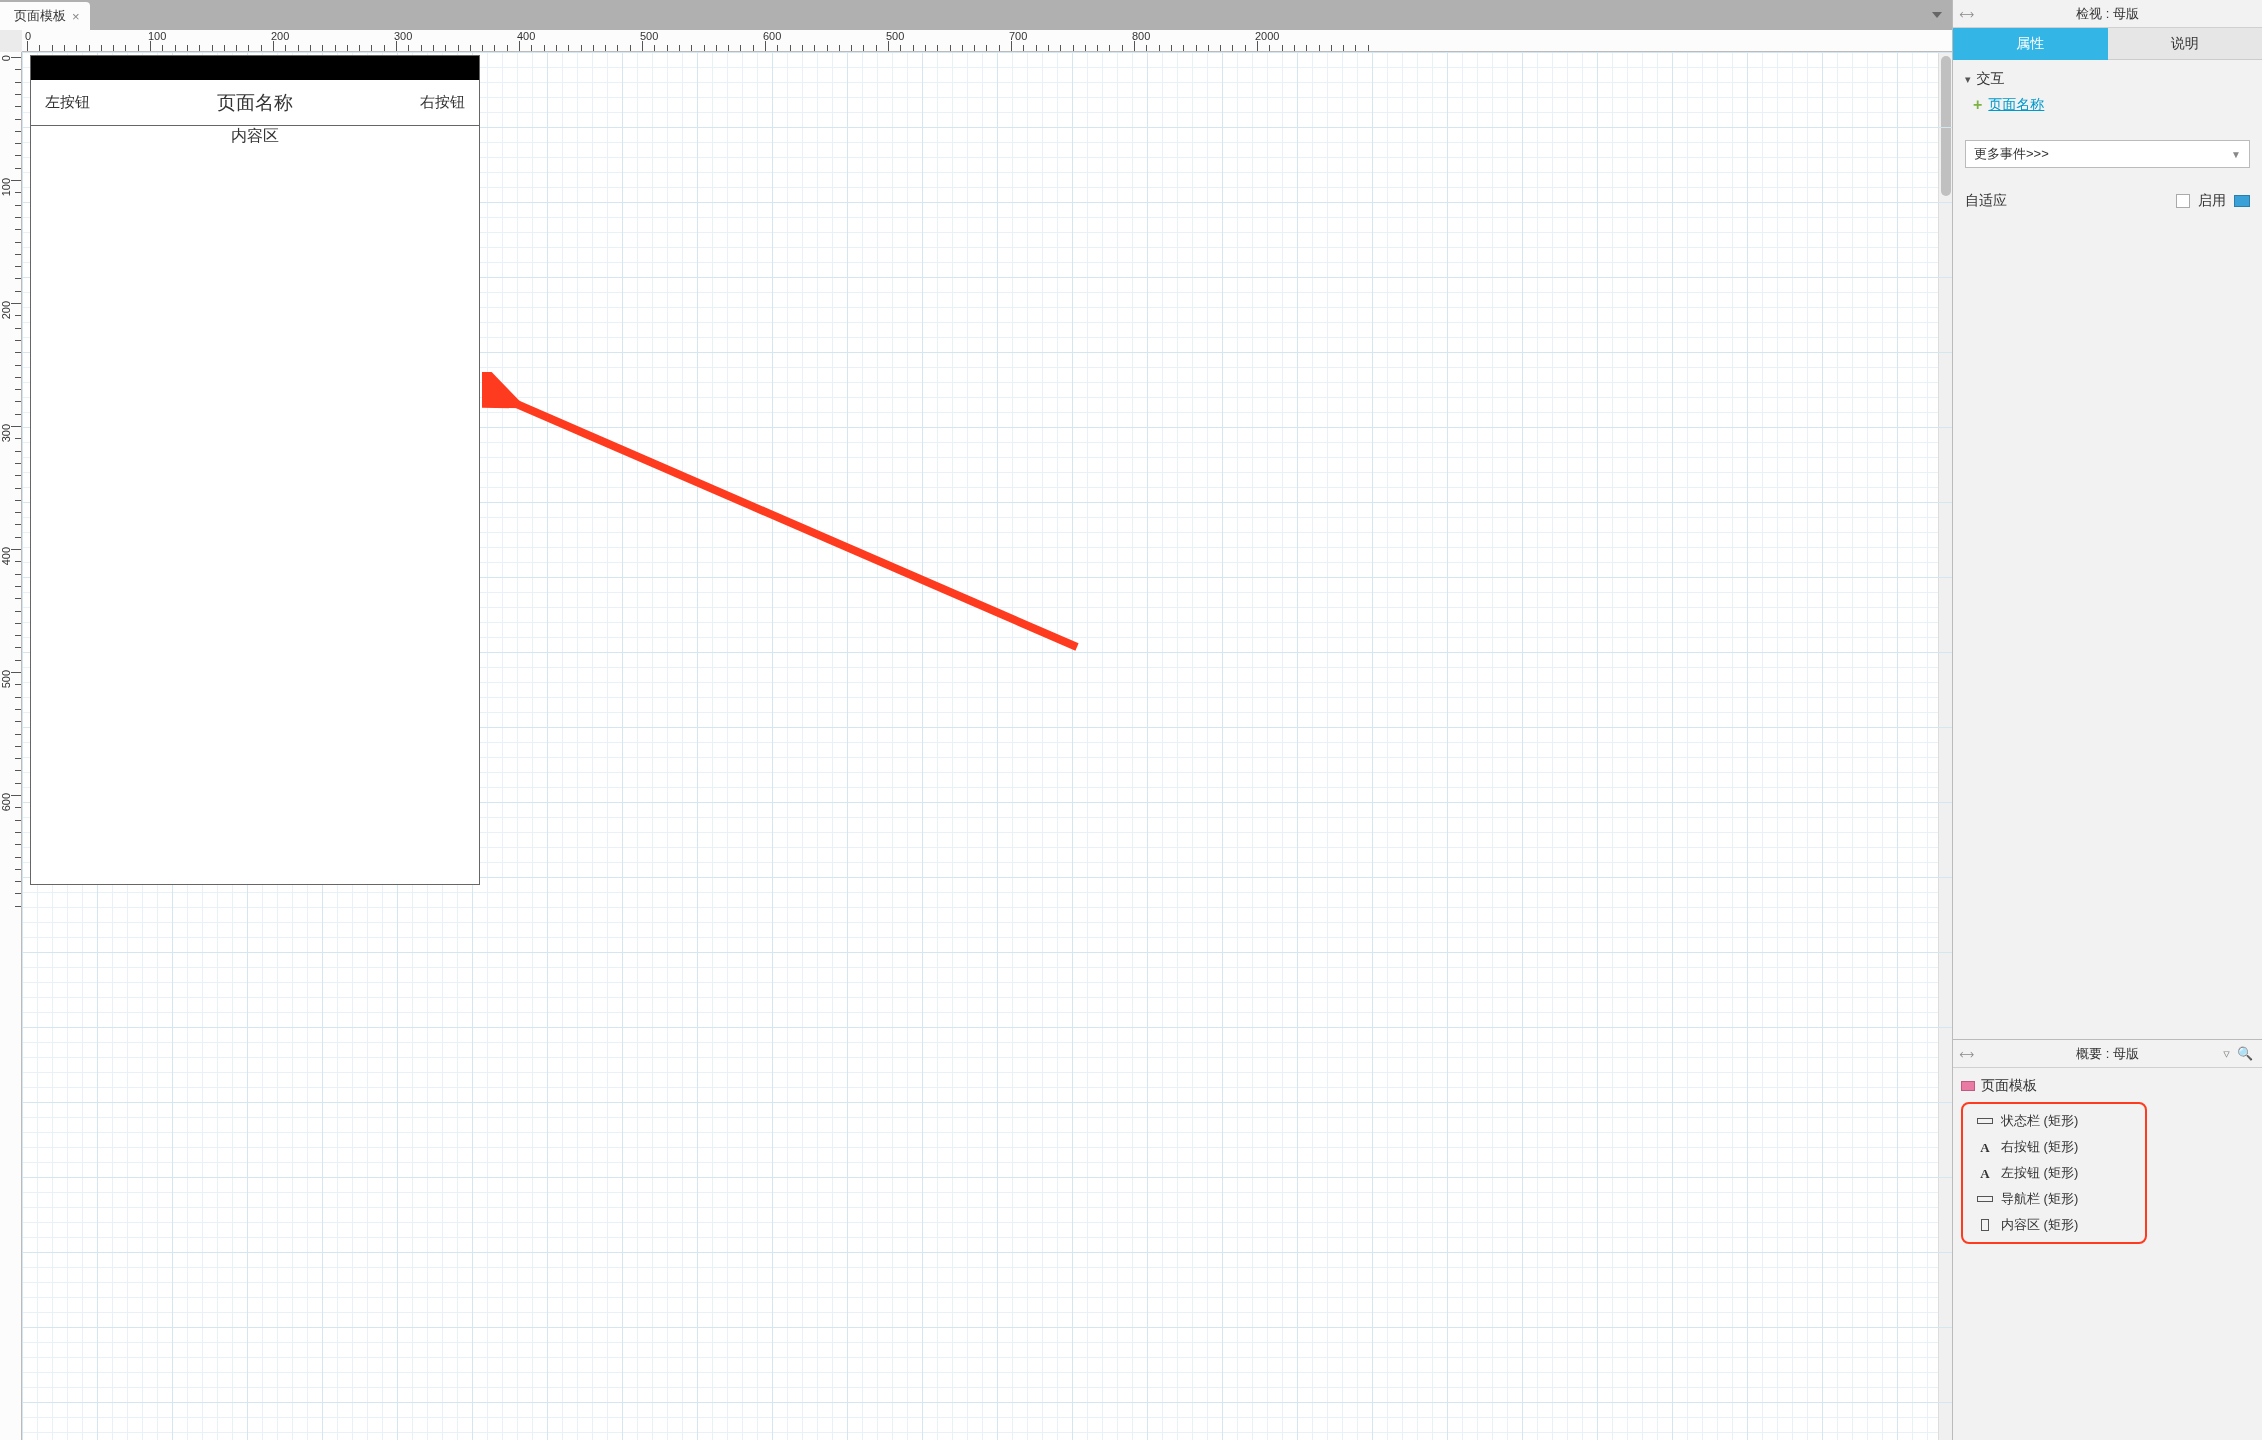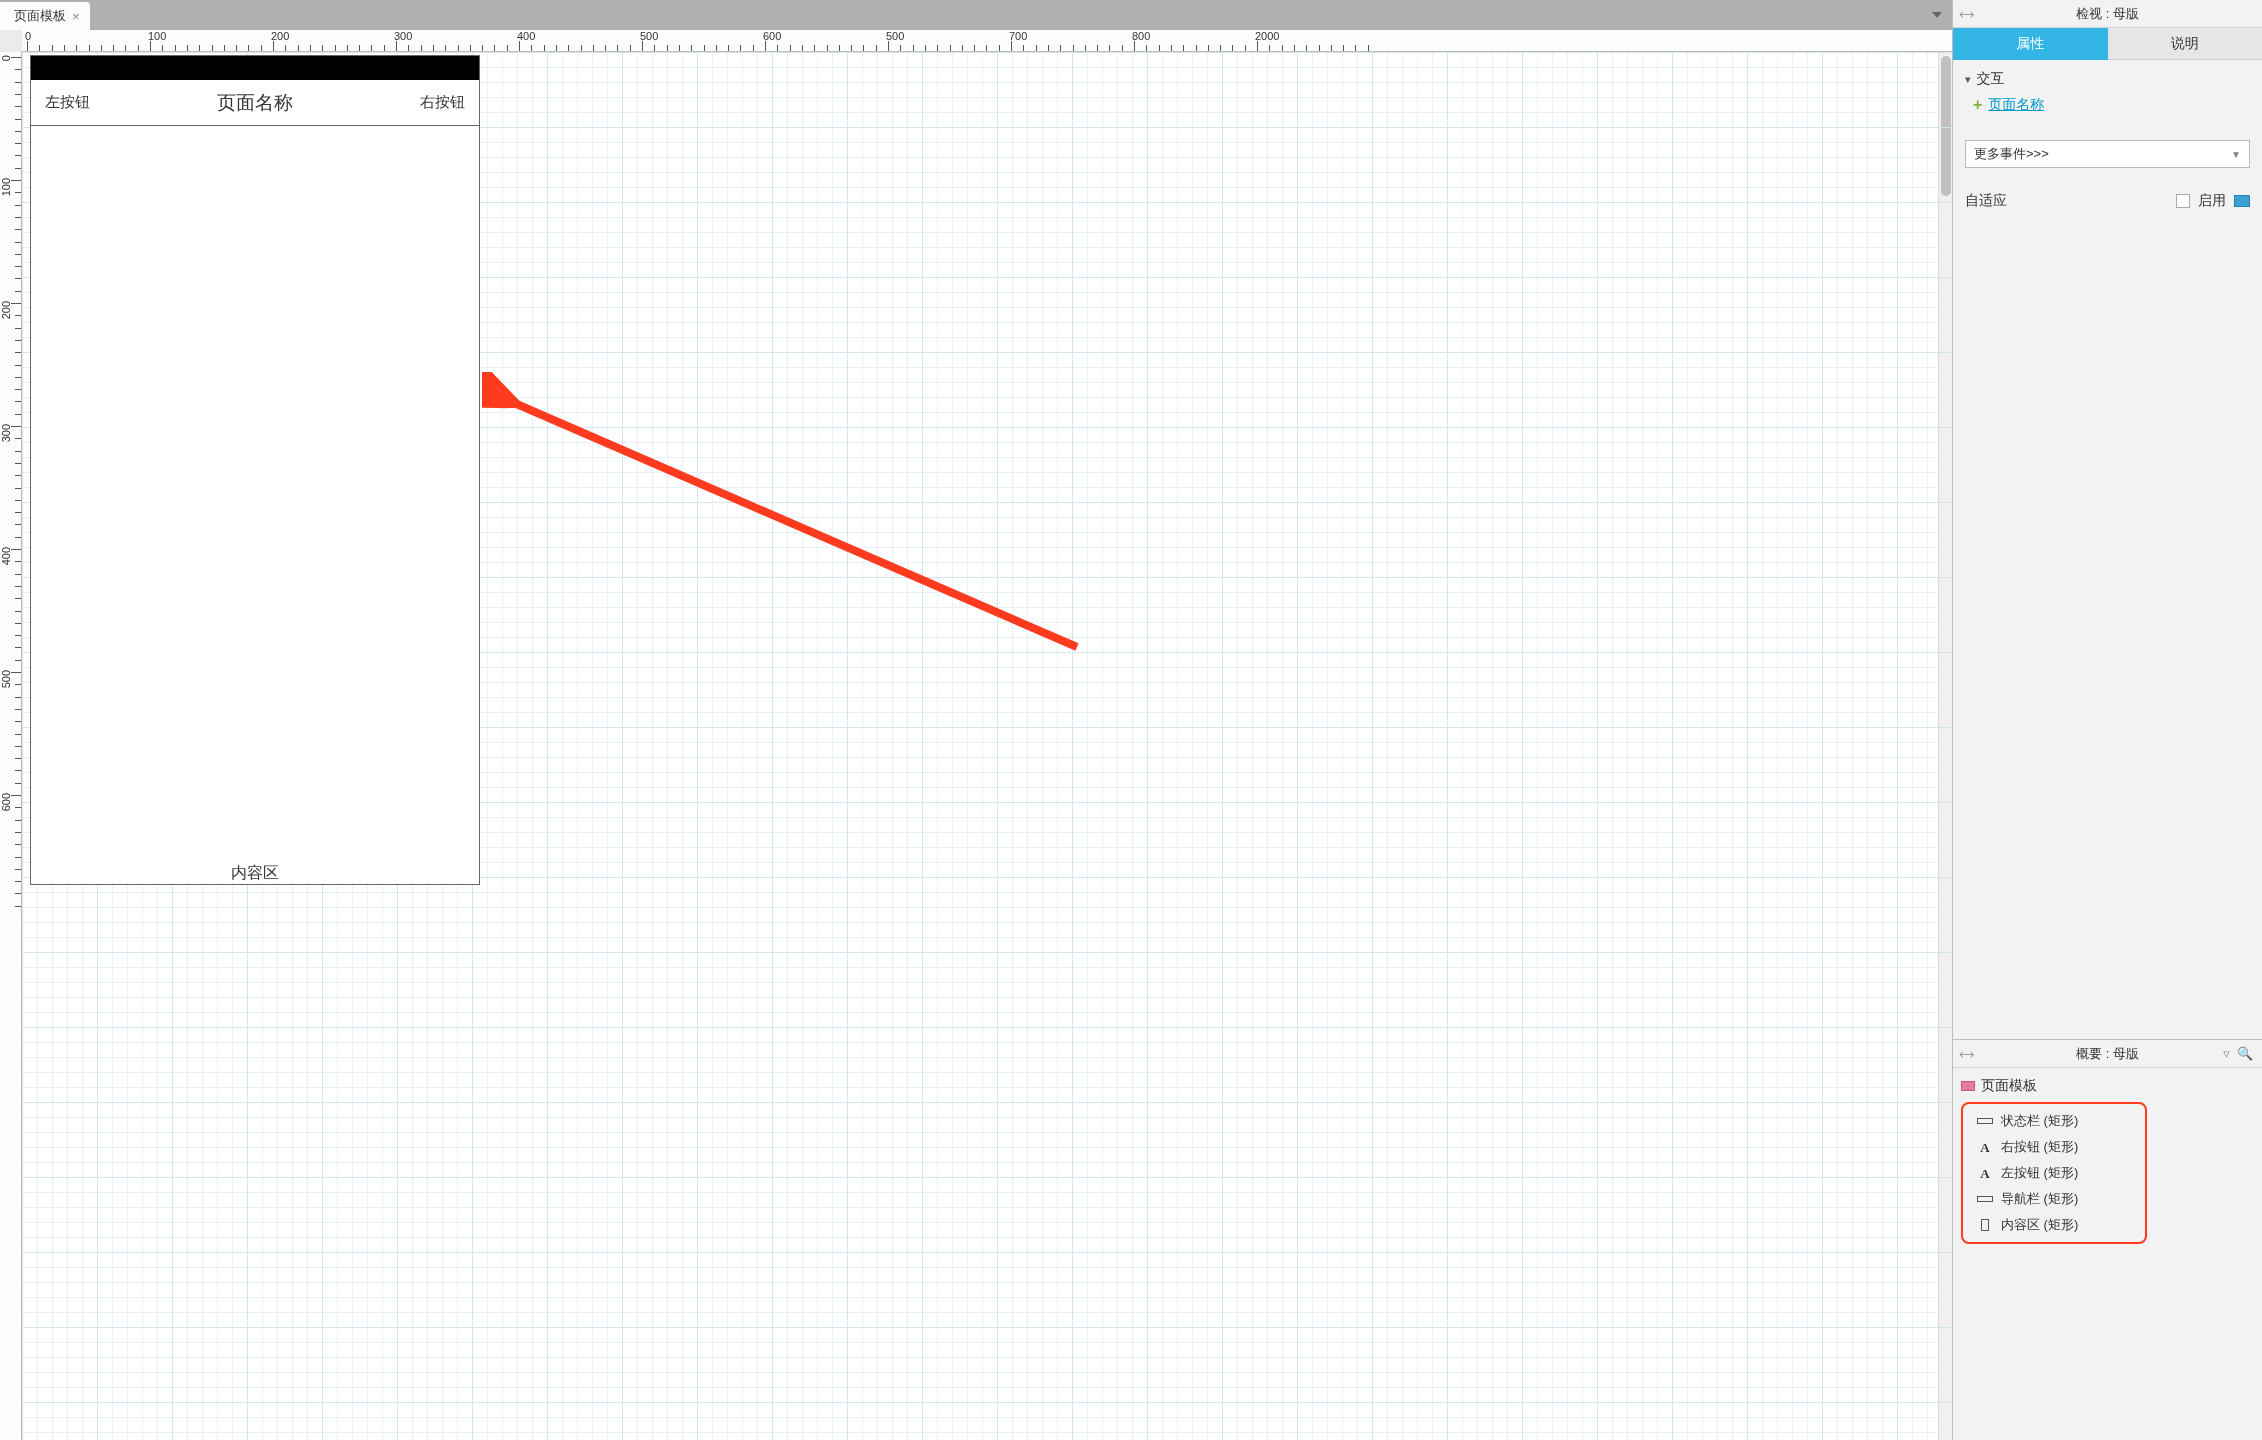--- a/index.html
+++ b/index.html
@@ -34,21 +34,21 @@
         linear-gradient(#d5e6f0 1px, transparent 1px),
         linear-gradient(90deg, #d5e6f0 1px, transparent 1px);
       background-size: 75px 75px; }
     
     .mockup { position: absolute; left: 8px; top: 3px; width: 450px; height: 830px; border: 1px solid #666; background: #fff; z-index: 2; }
     .status-bar { height: 24px; background: #000; }
     .nav-bar { height: 46px; border-bottom: 1px solid #666; display: flex; align-items: center; justify-content: space-between; padding: 10px 14px; font-size: 16px; }
     .nav-left { font-size: 15px; }
     .nav-title { font-size: 19px; font-weight: 500; }
     .nav-right { font-size: 15px; }
-    .content-area { flex: 1; display: flex; align-items: flex-end; justify-content: center; height: calc(100% - 70px); font-size: 16px; }
+    .content-area { flex: 1; display: flex; align-items: flex-start; justify-content: center; height: calc(100% - 70px); font-size: 16px; }
     
     .arrow-svg { position: absolute; left: 460px; top: 320px; z-index: 3; pointer-events: none; }
     
     .scrollbar-v { position: absolute; right: 0; top: 0; width: 14px; height: 100%; background: #f0f0f0; border-left: 1px solid #ddd; }
     .scrollbar-v .thumb { position: absolute; left: 2px; top: 4px; width: 10px; height: 140px; background: #c0c0c0; border-radius: 5px; }
     
     
     .right-panel { width: 310px; background: #f2f2f2; border-left: 1px solid #bbb; display: flex; flex-direction: column; }
     .inspector { flex: 1; display: flex; flex-direction: column; border-bottom: 1px solid #bbb; }
     .panel-header { height: 28px; display: flex; align-items: center; justify-content: center; position: relative; font-size: 13px; background: #f2f2f2; border-bottom: 1px solid #d0d0d0; }

